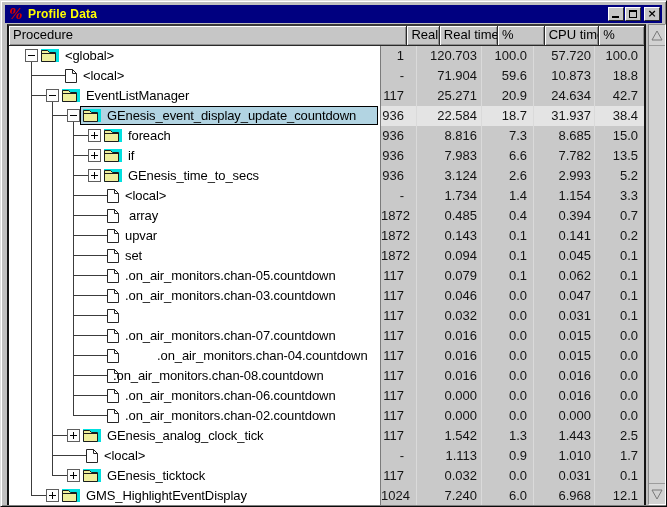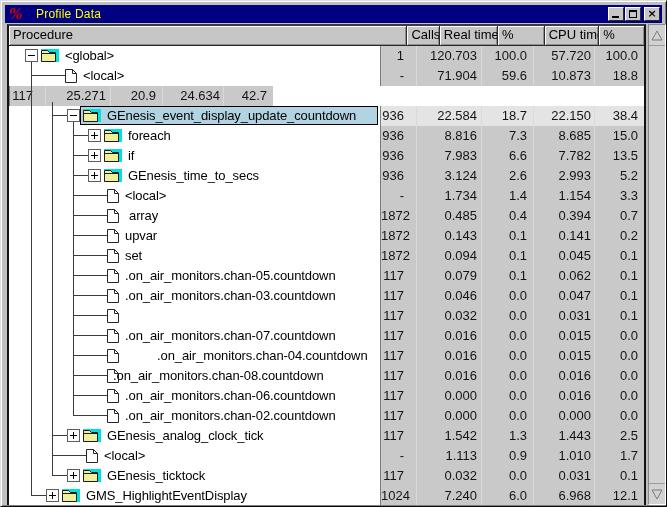--- a/index.html
+++ b/index.html
@@ -22,22 +22,22 @@
     background:var(--titlebar,#000080);
     display:flex;align-items:center;
   }
   .title-icon{
     width:16px;height:15px;margin-left:3px;flex:0 0 auto;
     color:#d40000;font-family:"DejaVu Serif",serif;
     font-style:italic;font-weight:bold;font-size:14px;line-height:14px;
     text-align:center;
   }
   .title-text{
-    color:var(--title-text,#ffff00);font-weight:normal;font-size:12px;
-    margin-left:12px;letter-spacing:.2px;white-space:nowrap;
+    color:var(--title-text,#ffff00);font-weight:bold;font-size:12px;
+    margin-left:4px;letter-spacing:.2px;white-space:nowrap;
   }
   .tb-buttons{margin-left:auto;display:flex;align-items:center;margin-right:2px;}
   .tb-btn{
     width:16px;height:14px;position:relative;background:#c6c6c6;
     border-top:1px solid #ffffff;border-left:1px solid #ffffff;
     border-right:1px solid #2b2b2b;border-bottom:1px solid #2b2b2b;
     box-sizing:border-box;margin-left:1px;
   }
   .tb-btn.close{margin-left:3px;}
   .glyph-min{position:absolute;left:3px;bottom:2px;width:7px;height:2px;background:#000;}
@@ -122,21 +122,21 @@
       </div>
       <div class="tb-btn close">
         <div class="glyph-close">×</div>
       </div>
     </div>
   </div>
 
   <div class="panel">
     <div class="hdr">
       <div class="hcell w-proc">Procedure</div>
-      <div class="hcell w-calls">Calls</div>
+      <div class="hcell w-calls">Real</div>
       <div class="hcell w-real">Real time</div>
       <div class="hcell w-pct1">%</div>
       <div class="hcell w-cpu">CPU time</div>
       <div class="hcell w-pct2">%</div>
     </div>
     <div class="rows" id="rows">
         <div class="row">
           <div class="proc">
             <div class="expander" style="left: 16px;">
               <div class="h"></div>
@@ -163,20 +163,32 @@
               </svg></div>
             <div class="label" style="left: 74px;">&lt;local&gt;</div>
           </div>
           <div class="val calls">-</div>
           <div class="val real">71.904</div>
           <div class="val pct1">59.6</div>
           <div class="val cpu">10.873</div>
           <div class="val pct2">18.8</div>
         </div>
         <div class="row">
+          <div class="proc">
+            <div class="stub" style="left: 22px; width: 15px;"></div>
+            <div class="expander" style="left: 37px;">
+              <div class="h"></div>
+            </div>
+            <div class="icon" style="left: 53px;"><svg width="18" height="13" viewBox="0 0 18 13">
+                <rect width="18" height="13" fill="#00e0e0"></rect>
+                <path d="M0.5 12.5 V1.5 H6.5 L8.5 3.5 H14.5 V12.5 Z" fill="#efef9c" stroke="#1c1c1c"></path>
+                <path d="M0.5 4.5 H14.5" stroke="#1c1c1c" fill="none"></path>
+              </svg></div>
+            <div class="label" style="left: 77px;">EventListManager</div>
+          </div>
           <div class="val calls">117</div>
           <div class="val real">25.271</div>
           <div class="val pct1">20.9</div>
           <div class="val cpu">24.634</div>
           <div class="val pct2">42.7</div>
         </div>
         <div class="row selected">
           <div class="proc">
             <div class="stub" style="left: 43px; width: 15px;"></div>
             <div class="selbox" style="left: 71px; width: 298px;"></div>
@@ -186,21 +198,21 @@
             <div class="icon" style="left: 74px;"><svg width="18" height="13" viewBox="0 0 18 13">
                 <rect width="18" height="13" fill="#00e0e0"></rect>
                 <path d="M0.5 12.5 V1.5 H6.5 L8.5 3.5 H14.5 V12.5 Z" fill="#efef9c" stroke="#1c1c1c"></path>
                 <path d="M0.5 4.5 H14.5" stroke="#1c1c1c" fill="none"></path>
               </svg></div>
             <div class="label" style="left: 98px;">GEnesis_event_display_update_countdown</div>
           </div>
           <div class="val calls">936</div>
           <div class="val real">22.584</div>
           <div class="val pct1">18.7</div>
-          <div class="val cpu">22.150</div>
+          <div class="val cpu">31.937</div>
           <div class="val pct2">38.4</div>
         </div>
         <div class="row">
           <div class="proc">
             <div class="stub" style="left: 64px; width: 15px;"></div>
             <div class="expander" style="left: 79px;">
               <div class="h"></div>
               <div class="v"></div>
             </div>
             <div class="icon" style="left: 95px;"><svg width="18" height="13" viewBox="0 0 18 13">

